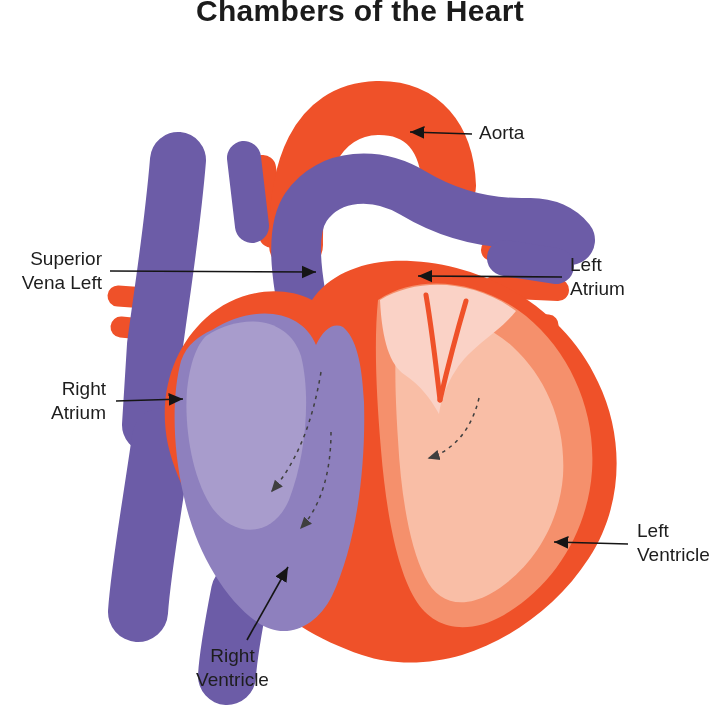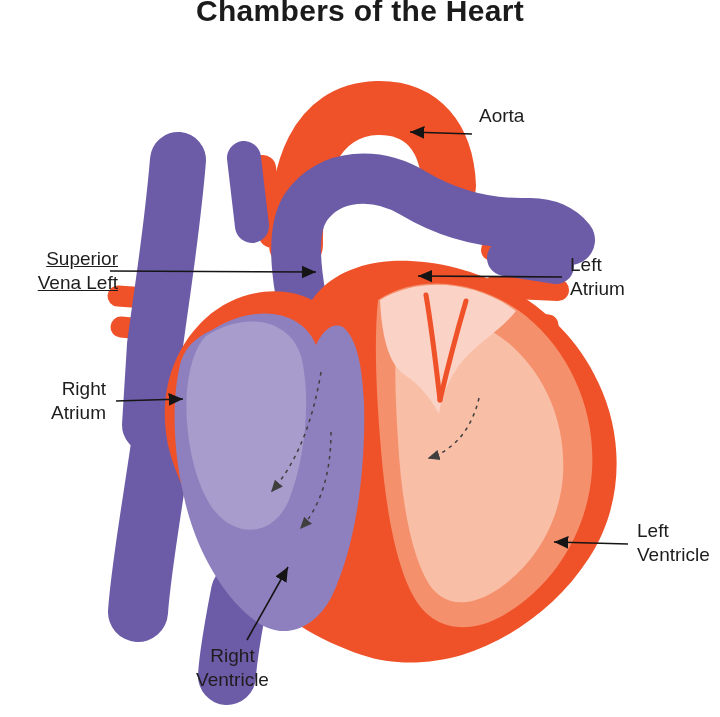--- a/index.html
+++ b/index.html
@@ -17,22 +17,22 @@
     font-size:30px;font-weight:700;letter-spacing:.3px;
     color:#1b1b1b;
   }
   svg.art{position:absolute;left:0;top:0;}
   .label{
     position:absolute;
     font-size:19px;line-height:24px;
     color:#1d1d1d;font-weight:400;
     white-space:nowrap;
   }
-  .lbl-aorta{left:479px;top:104px;}
-  .lbl-svc{left:16px;width:102px;top:247px;text-align:right;text-decoration:underline;}
+  .lbl-aorta{left:479px;top:121px;}
+  .lbl-svc{left:0;width:102px;top:247px;text-align:right;}
   .lbl-la{left:570px;top:253px;}
   .lbl-ra{left:14px;width:92px;top:377px;text-align:right;}
   .lbl-lv{left:637px;top:519px;}
   .lbl-rv{left:170px;width:125px;top:644px;text-align:center;}
 </style>
 </head>
 <body>
 
 <div class="stage">
 

